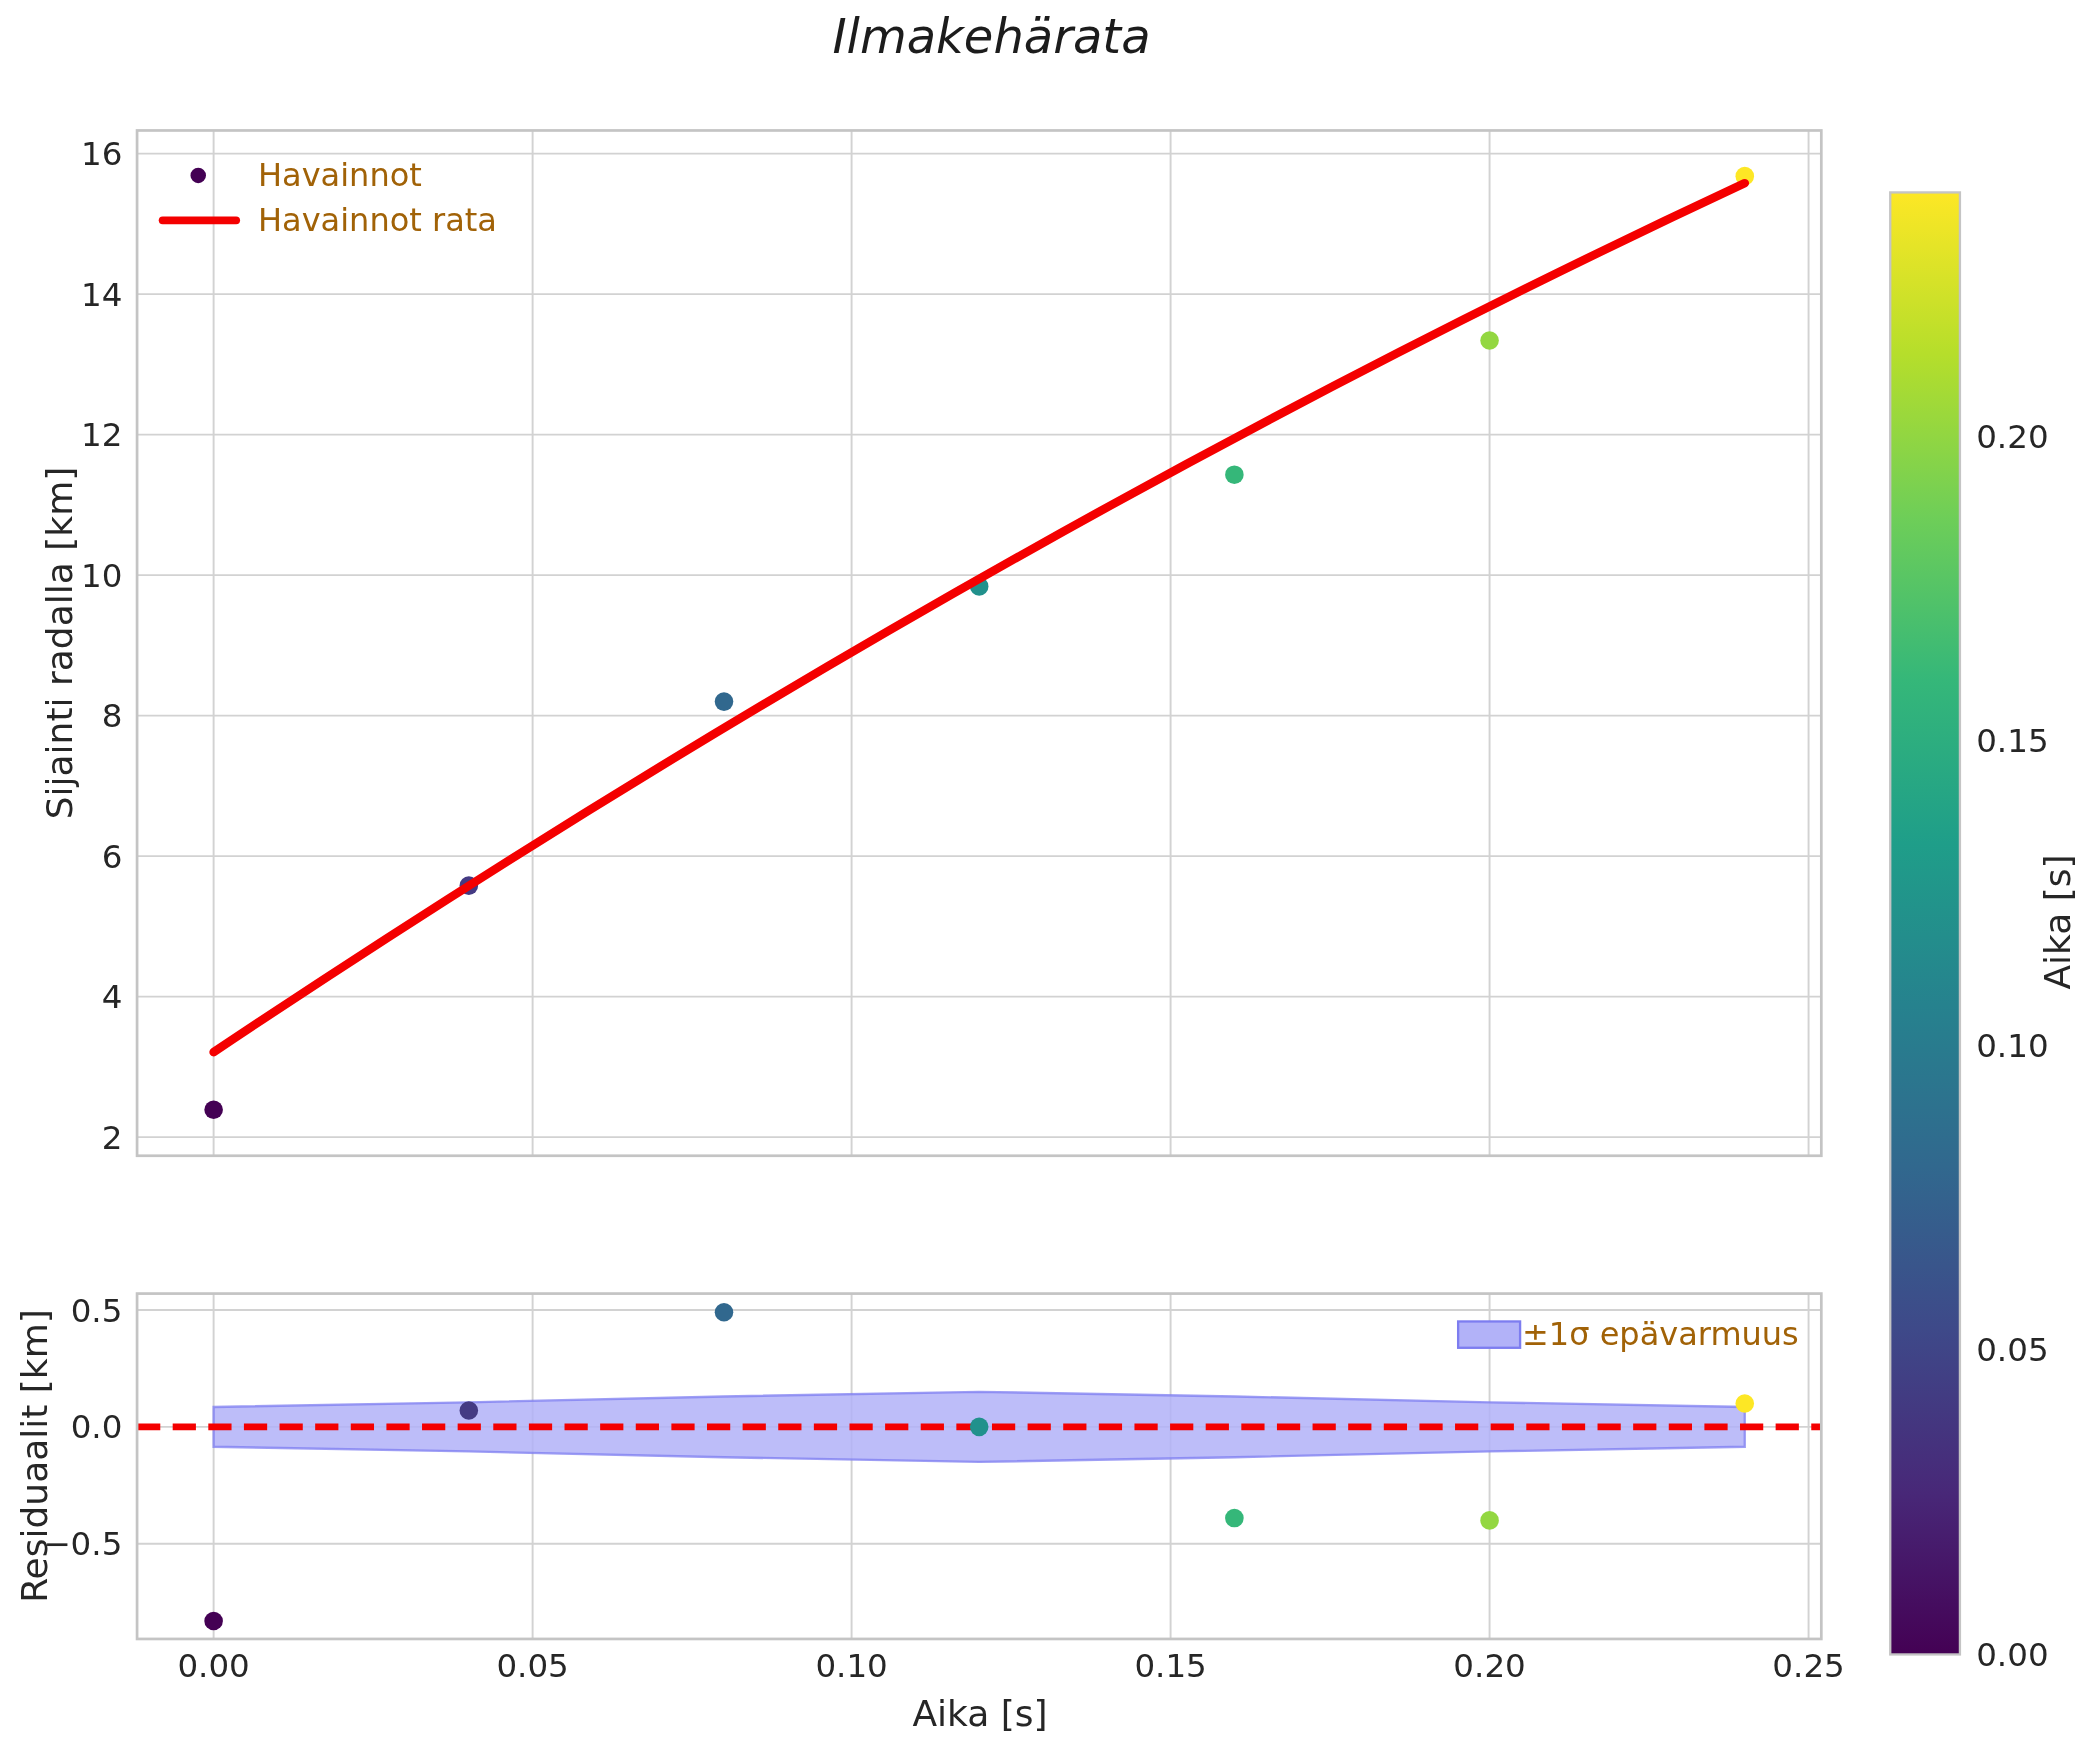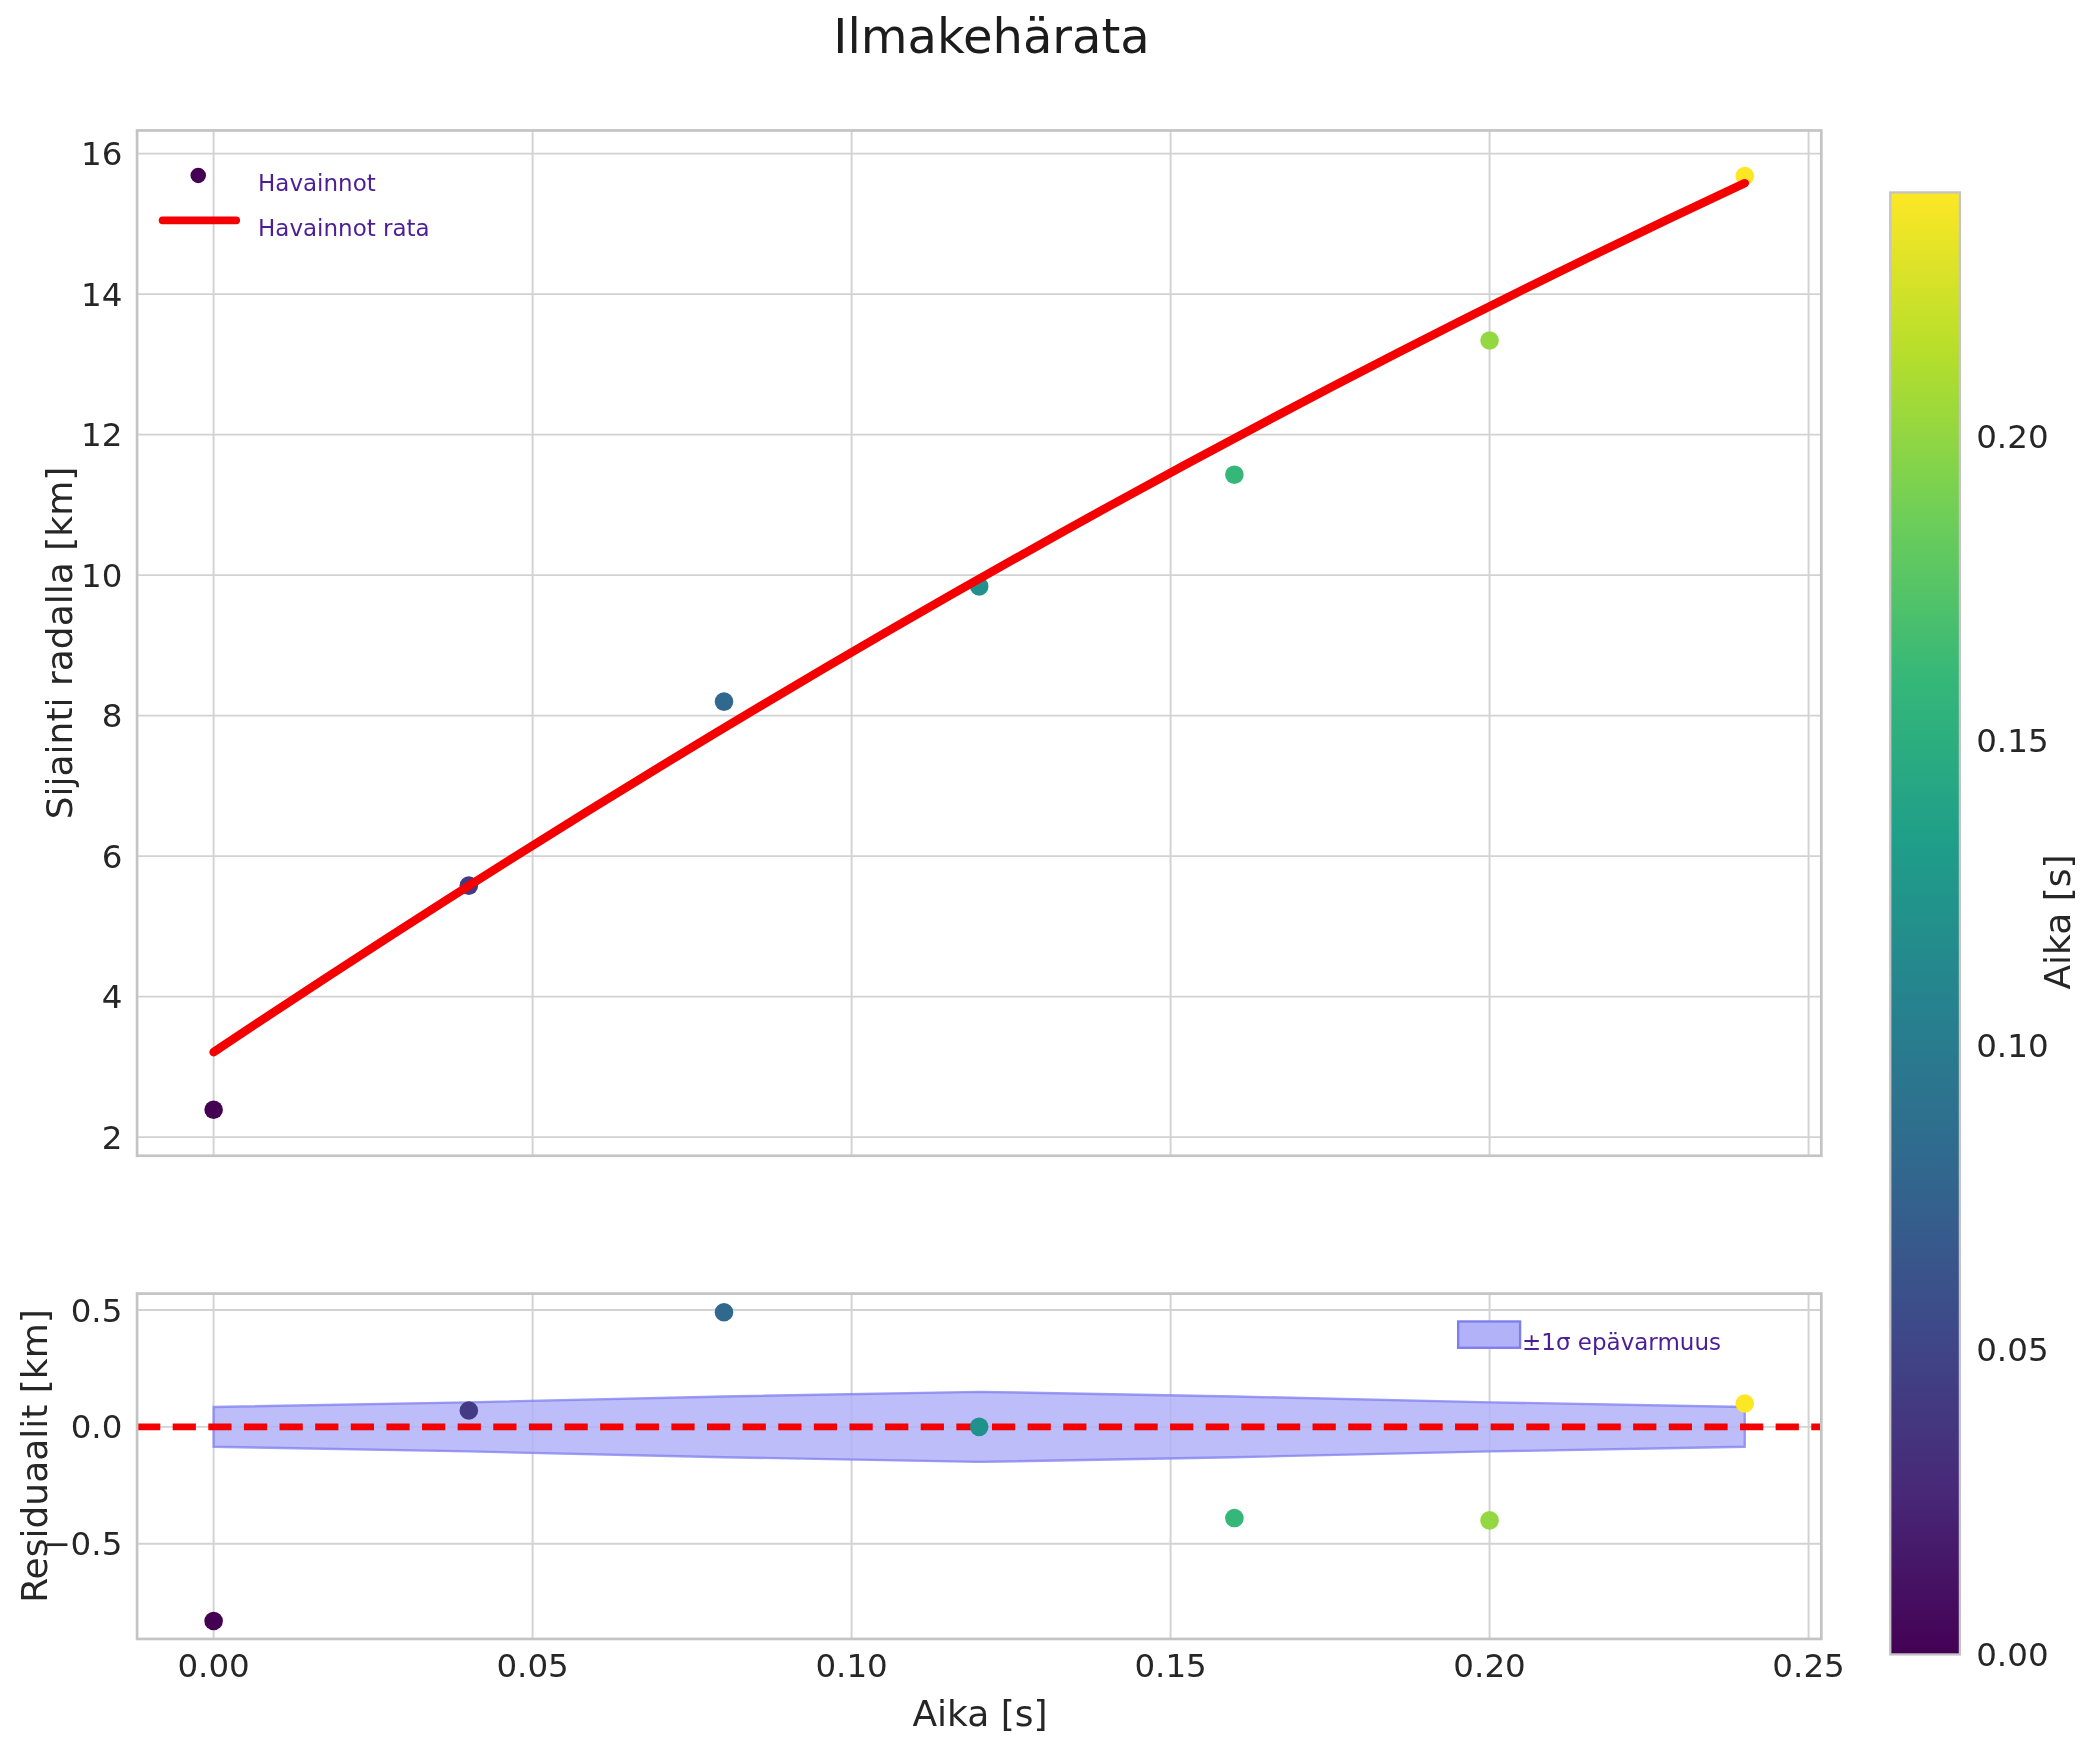--- a/index.html
+++ b/index.html
@@ -1,24 +1,24 @@
 <!DOCTYPE html>
 <html style="font-size:12.4px"><head>
 <meta charset="utf-8">
 <style>
   html,body{margin:0;padding:0;background:#ffffff;}
   body{width:2097px;height:1740px;position:relative;overflow:hidden;
        font-family:"DejaVu Sans","Liberation Sans",sans-serif;color:#262626;}
   .abs{position:absolute;}
   .title{left:0;top:7.7px;width:1983px;text-align:center;font-size:48px;
-         color:#1c1c1c;white-space:nowrap;}
+         font-style:italic;color:#1c1c1c;white-space:nowrap;}
   .vlabel{transform:translate(-50%,-50%) rotate(-90deg);white-space:nowrap;
           font-size:36px;color:#262626;}
   .xlabel{left:670px;top:1693px;width:620px;text-align:center;font-size:36px;color:#262626;}
-  .legend-text{font-size:23px;color:#4c1d95;white-space:nowrap;line-height:45px;margin-top:8px;}
+  .legend-text{font-size:32px;color:#a16207;white-space:nowrap;line-height:45px;}
   svg text{font-family:"DejaVu Sans","Liberation Sans",sans-serif;}
 </style>
 </head>
 <body>
 
 <svg id="figure-svg" class="abs" style="left:0;top:0" width="2097" height="1740" viewBox="0 0 2708 2246">
   <defs>
     <linearGradient id="viridis-grad" x1="0" y1="1" x2="0" y2="0">
         <stop offset="0%" stop-color="#440154"></stop>
         <stop offset="11.11111111111111%" stop-color="#482878"></stop>

